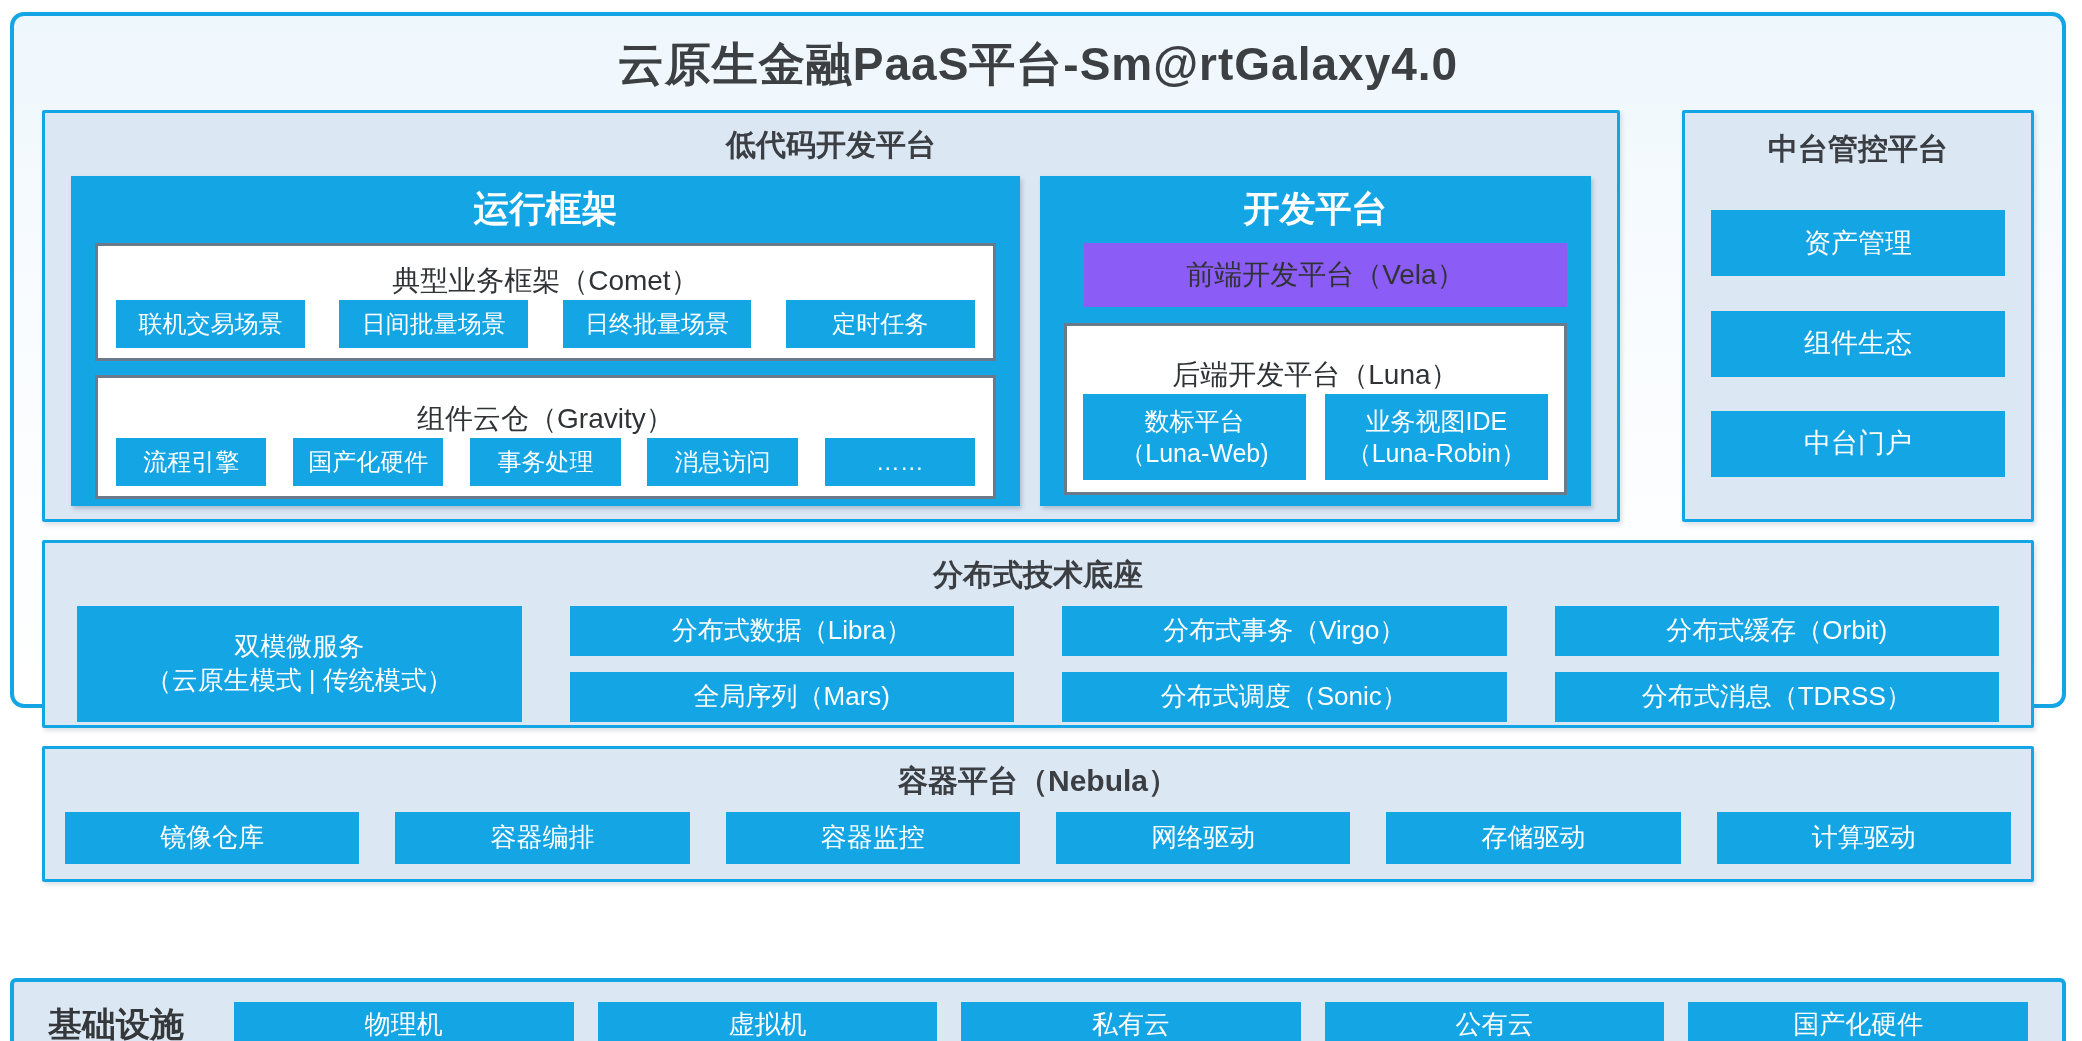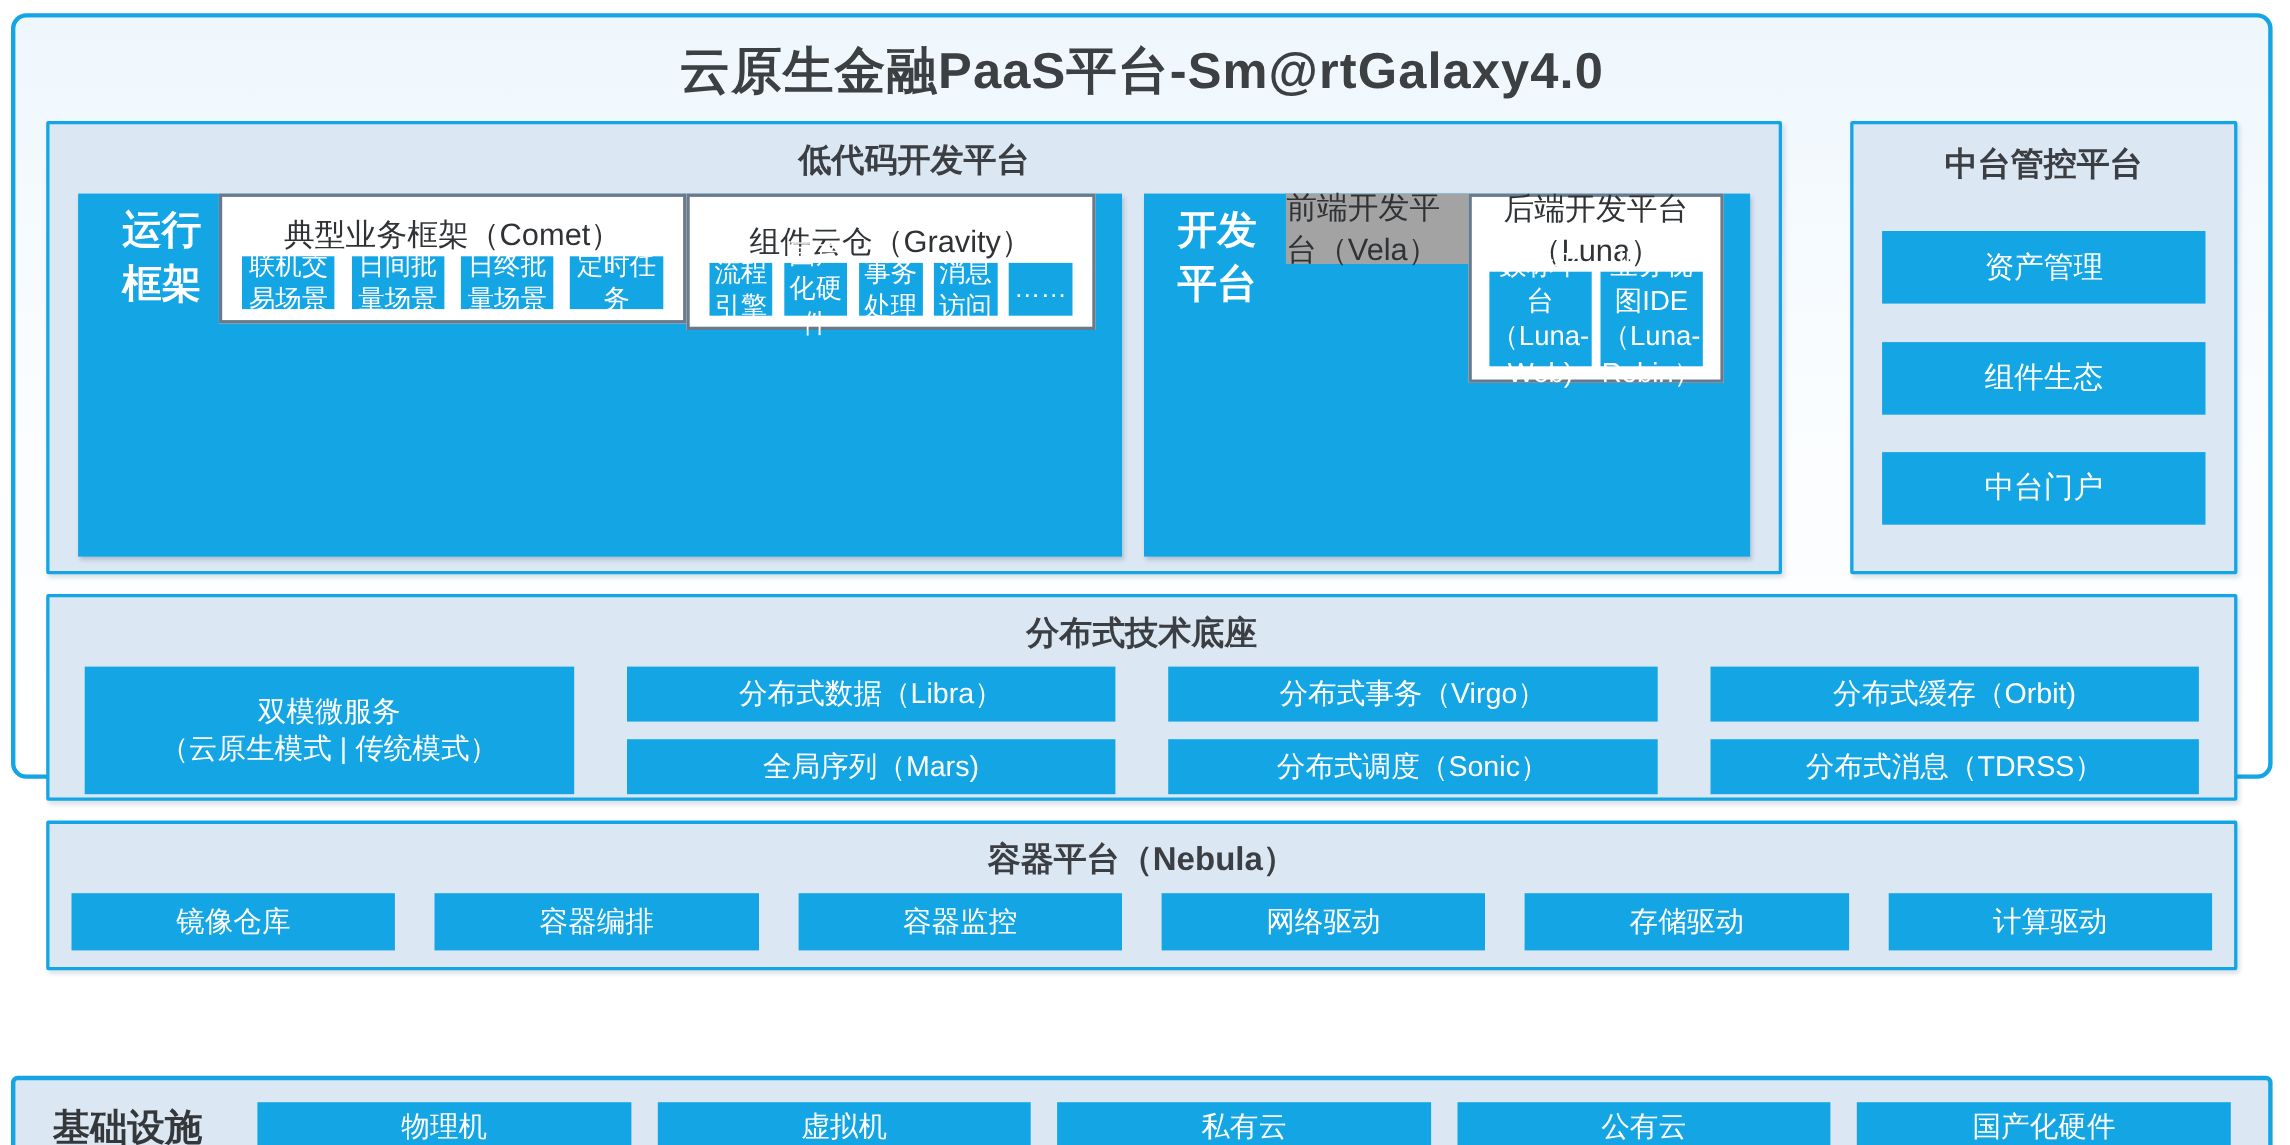--- a/index.html
+++ b/index.html
@@ -46,21 +46,21 @@
   .row1{
     display:flex;gap:30px;
     margin:14px 28px 0 28px;
     height:412px;
   }
   .lowcode-panel{flex:1;padding:0 26px 0;}
   .lowcode-body{display:flex;gap:20px;height:330px;}
   .bluebox{
     background:var(--blue);
     padding:0 24px;
-    display:flex;flex-direction:row;
+    display:flex;flex-direction:column;
     box-shadow:2px 3px 4px rgba(40,80,110,.25);
   }
   .bluebox-runtime{flex:1.79;}
   .bluebox-dev{flex:1;}
   .bluebox-title{
     text-align:center;color:#ffffff;
     font-size:36px;font-weight:700;
     padding:9px 0 9px;
   }
   .whitebox{
@@ -81,21 +81,21 @@
     font-size:24px;line-height:1.3;
   }
   
   .comet-box{height:118px;padding:4px 18px 10px;margin-bottom:14px;}
   .gravity-box{height:124px;padding:4px 18px 10px;}
   .btn-row{display:flex;justify-content:space-between;}
   .comet-box .btn{width:22%;height:48px;}
   .gravity-box .btn{width:17.5%;height:48px;}
   
   .vela-box{
-    height:64px;background:#a3a3a3;margin-bottom:16px;
+    height:64px;background:#8b5cf6;margin-bottom:16px;
     display:flex;align-items:center;justify-content:center;
     font-size:28px;color:#303336;margin-left:20px;
   }
   .luna-box{height:172px;padding:6px 16px 12px;}
   .luna-row{display:flex;justify-content:space-between;}
   .luna-row .btn{width:48%;height:86px;font-size:25px;}
   
   .mid-panel{
     width:352px;flex:none;
     padding:0 26px;

